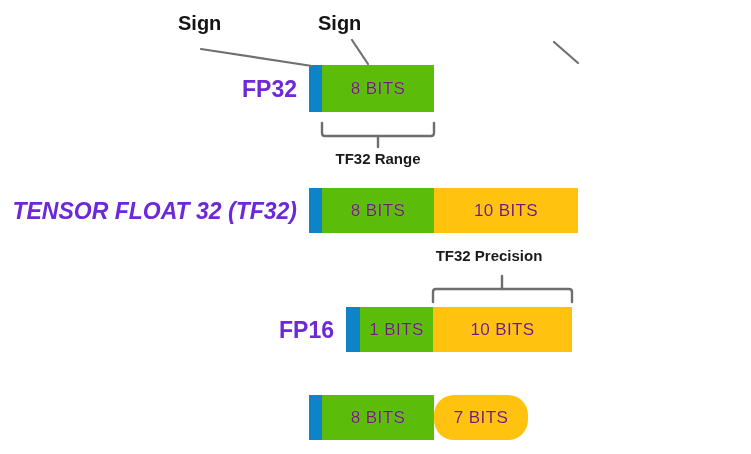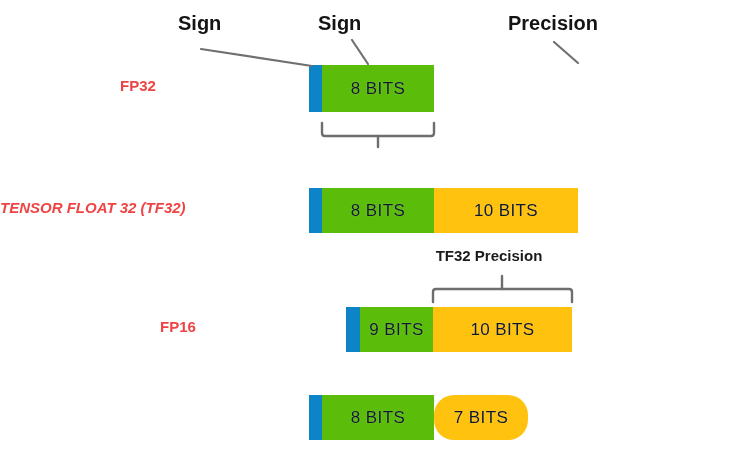--- a/index.html
+++ b/index.html
@@ -25,24 +25,24 @@
     position: absolute;
     font-weight: bold;
     font-size: 20px;
     color: #141414;
     white-space: nowrap;
     letter-spacing: 0px;
   }
   .rowlabel {
     position: absolute;
     font-weight: bold;
-    font-size: 15px;
-    color: #ef4444;
+    font-size: 23px;
+    color: #6d28d9;
     white-space: nowrap;
-    text-align: left;
+    text-align: right;
     line-height: 1;
   }
   .bracketlabel {
     position: absolute;
     font-weight: bold;
     font-size: 15px;
     color: #1a1a1a;
     white-space: nowrap;
     text-align: center;
   }
@@ -53,21 +53,21 @@
   .seg {
     position: absolute;
     top: 0;
     height: 100%;
     box-sizing: border-box;
     display: flex;
     align-items: center;
     justify-content: center;
   }
   .seg-label {
-    color: #0f172a;
+    color: #701a75;
     font-size: 17px;
     font-weight: normal;
     letter-spacing: 0.4px;
     white-space: nowrap;
     text-shadow: 0 0 1px rgba(255,255,255,0.45);
   }
   svg.overlay {
     position: absolute;
     left: 0; top: 0;
     width: 751px;
@@ -75,32 +75,32 @@
     pointer-events: none;
   }
 </style>
 </head>
 <body>
 
 <div id="stage">
 
   <div class="hdr" style="left:178px; top:12px;">Sign</div>
   <div class="hdr" style="left:318px; top:12px;">Sign</div>
-  <div class="hdr" style="left:508px; top:12px;">Precision</div>
 
   <div class="rowlabel" style="left:120px; width:177px; top:78px;">FP32</div>
   <div class="bar" style="left:0px; top:65px; width:751px; height:47px;">
     <div class="seg" style="left:309px; width:13px; background:#0d83c8;">
       <span class="seg-label"></span>
     </div>
     <div class="seg" style="left:322px; width:112px; background:#5bbd0a;">
       <span class="seg-label">8 BITS</span>
     </div>
   </div>
 
+  <div class="bracketlabel" style="left:322px; width:112px; top:150px;">TF32 Range</div>
 
   <div class="rowlabel" style="left:0px; width:297px; top:200px;font-style:italic;">TENSOR FLOAT 32 (TF32)</div>
   <div class="bar" style="left:0px; top:188px; width:751px; height:45px;">
     <div class="seg" style="left:309px; width:13px; background:#0d83c8;">
       <span class="seg-label"></span>
     </div>
     <div class="seg" style="left:322px; width:112px; background:#5bbd0a;">
       <span class="seg-label">8 BITS</span>
     </div>
     <div class="seg" style="left:434px; width:144px; background:#ffc20e;">
@@ -109,21 +109,21 @@
   </div>
 
   <div class="bracketlabel" style="left:406px; width:166px; top:247px;">TF32 Precision</div>
 
   <div class="rowlabel" style="left:160px; width:174px; top:319px;">FP16</div>
   <div class="bar" style="left:0px; top:307px; width:751px; height:45px;">
     <div class="seg" style="left:346px; width:14px; background:#0d83c8;">
       <span class="seg-label"></span>
     </div>
     <div class="seg" style="left:360px; width:73px; background:#5bbd0a;">
-      <span class="seg-label">9 BITS</span>
+      <span class="seg-label">1 BITS</span>
     </div>
     <div class="seg" style="left:433px; width:139px; background:#ffc20e;">
       <span class="seg-label">10 BITS</span>
     </div>
   </div>
 
   <div class="bar" style="left:0px; top:395px; width:751px; height:45px;">
     <div class="seg" style="left:309px; width:13px; background:#0d83c8;">
       <span class="seg-label"></span>
     </div>

